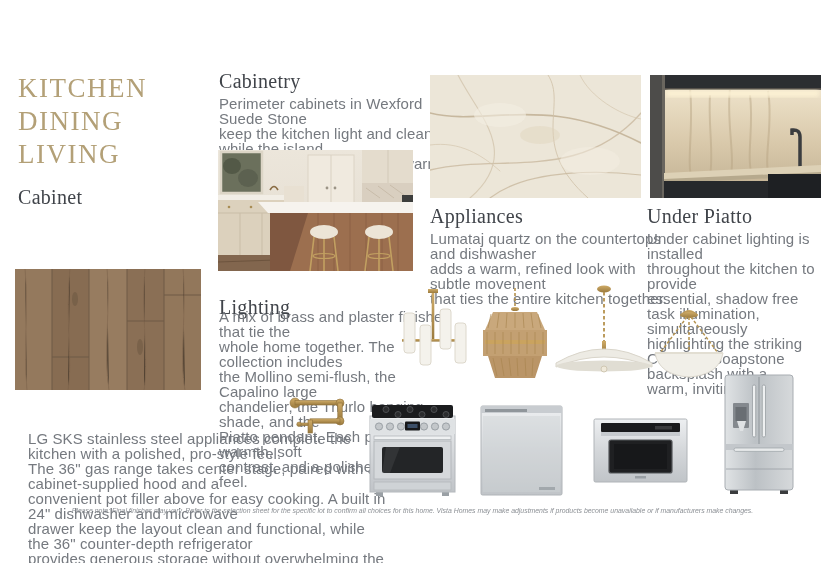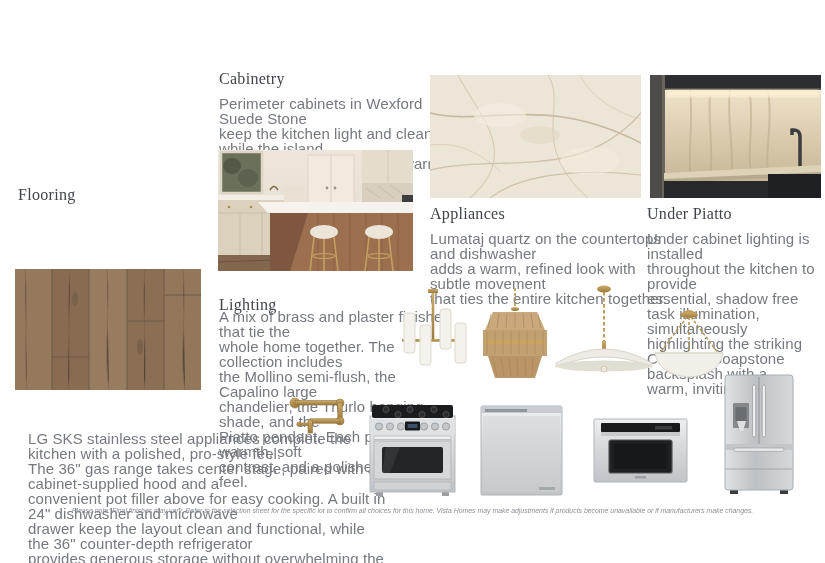--- a/index.html
+++ b/index.html
@@ -1,21 +1,21 @@
 <!DOCTYPE html>
 <html><head>
 <meta charset="utf-8">
 <style>
   html,body{margin:0;padding:0;background:#ffffff;}
   .board{position:relative;width:825px;height:563px;background:#fff;overflow:hidden;
          font-family:"Liberation Sans",sans-serif;outline:1px solid #ededed;}
   .abs{position:absolute;}
   .title{font-family:"Liberation Serif",serif;font-weight:400;font-size:27px;line-height:33px;
          color:#b3a077;letter-spacing:1.5px;}
-  .sec-h{margin:0;font-family:"Liberation Serif",serif;font-weight:400;font-size:16px;
+  .sec-h{margin:0;font-family:"Liberation Serif",serif;font-weight:400;font-size:20px;
          color:#40444a;letter-spacing:.3px;}
   .sec-p{margin:0;font-size:15px;line-height:15px;color:#75797f;white-space:pre-line;
          letter-spacing:.1px;}
   .footer-note{width:825px;text-align:center;font-size:6.9px;font-style:italic;color:#8b8f94;}
   .photo{display:block;}
 </style>
 </head>
 <body>
 
 <div class="board">
@@ -44,22 +44,27 @@
       <linearGradient id="wallG" x1="0" y1="0" x2="0" y2="1">
         <stop offset="0" stop-color="#ece6db"></stop>
           <stop offset="1" stop-color="#e3dccf"></stop>
       </linearGradient>
       <filter id="softBlur">
           <feGaussianBlur stdDeviation="2.2"></feGaussianBlur>
         </filter>
     </defs>
   </svg>
 
-
-  <h2 class="abs sec-h" style="left:18px;top:186px">Flooring</h2>
+  <div class="abs title" style="left:18px;top:72px">
+    <div>KITCHEN</div>
+    <div>DINING</div>
+    <div>LIVING</div>
+  </div>
+
+  <h2 class="abs sec-h" style="left:18px;top:186px">Cabinet</h2>
 
   <svg class="abs photo" style="left:15px;top:269px" width="186" height="121" viewBox="0 0 186 121">
     <rect width="186" height="121" fill="#8d7258"></rect>
     <rect x="0" width="37" height="121" fill="#94795d"></rect>
     <rect x="37" width="37" height="121" fill="#876c52"></rect>
     <rect x="74" width="38" height="121" fill="#977c60"></rect>
     <rect x="112" width="37" height="121" fill="#8a6f55"></rect>
     <rect x="149" width="37" height="121" fill="#92775b"></rect>
     <g stroke="#6f5a46" stroke-width="1">
       <line x1="37" y1="0" x2="37" y2="121"></line>

